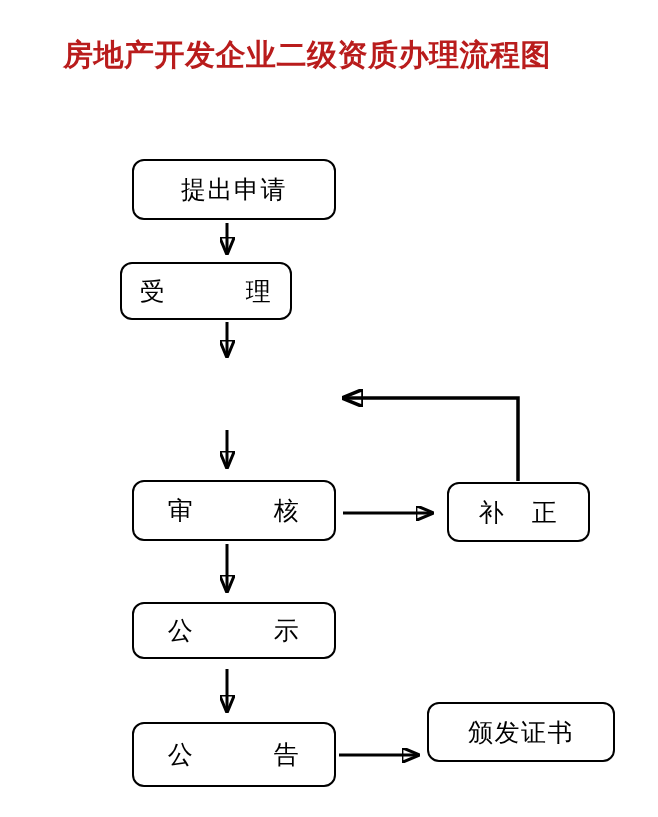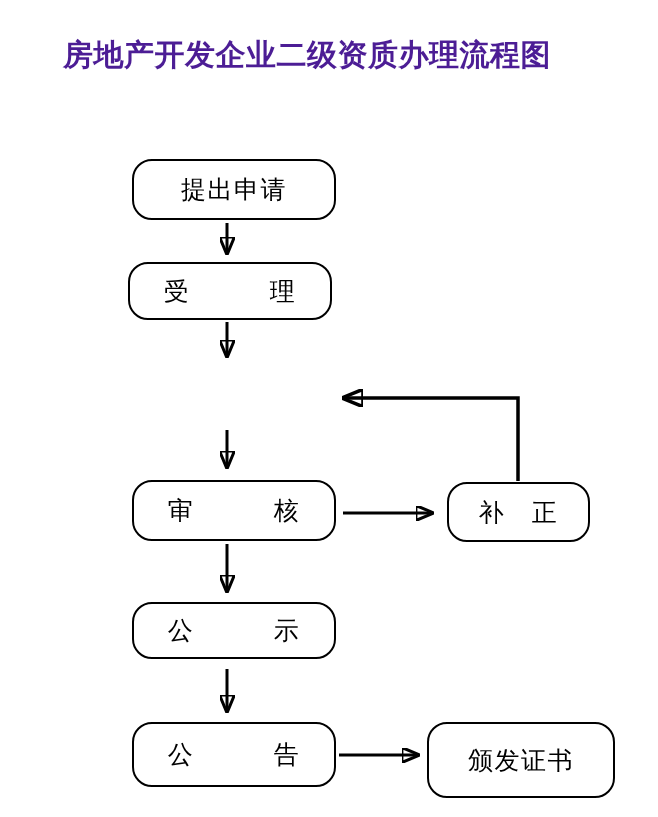--- a/index.html
+++ b/index.html
@@ -12,46 +12,46 @@
     overflow: hidden;
   }
   .title {
     position: absolute;
     left: 63px;
     top: 38px;
     margin: 0;
     font-size: 30px;
     line-height: 34px;
     font-weight: bold;
-    color: #4c1d95;
+    color: #b91c1c;
     letter-spacing: 0.5px;
     white-space: pre;
   }
   .node {
     position: absolute;
     box-sizing: border-box;
     border: 2.5px solid #000000;
-    border-radius: 20px;
+    border-radius: 12px;
     background: #ffffff;
     display: flex;
     align-items: center;
     justify-content: center;
     font-size: 25px;
     letter-spacing: 1.5px;
     color: #000000;
     white-space: pre;
   }
   .node-apply        { left: 132px; top: 159px; width: 204px; height: 61px; }
-  .node-accept       { left: 128px; top: 262px; width: 204px; height: 58px; }
+  .node-accept       { left: 120px; top: 262px; width: 172px; height: 58px; }
   .node-examine      { left: 132px; top: 367px; width: 204px; height: 61px; }
   .node-review       { left: 132px; top: 480px; width: 204px; height: 61px; text-align: right; }
   .node-publicity    { left: 132px; top: 602px; width: 204px; height: 57px; }
   .node-announce     { left: 132px; top: 722px; width: 204px; height: 65px; }
   .node-correction   { left: 447px; top: 482px; width: 143px; height: 60px; }
-  .node-certificate  { left: 427px; top: 722px; width: 188px; height: 76px; }
+  .node-certificate  { left: 427px; top: 702px; width: 188px; height: 60px; }
   .arrows {
     position: absolute;
     left: 0; top: 0;
     width: 658px;
     height: 817px;
     pointer-events: none;
   }
   .arrows path, .arrows line { stroke: #000000; fill: none; }
 </style>
 </head>

